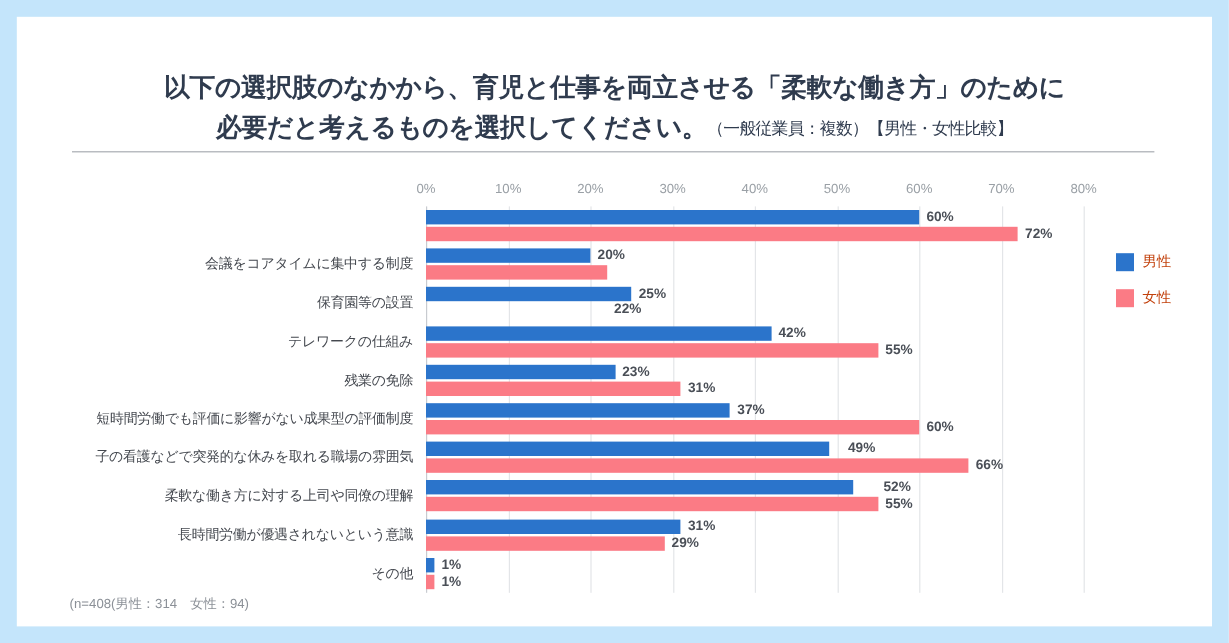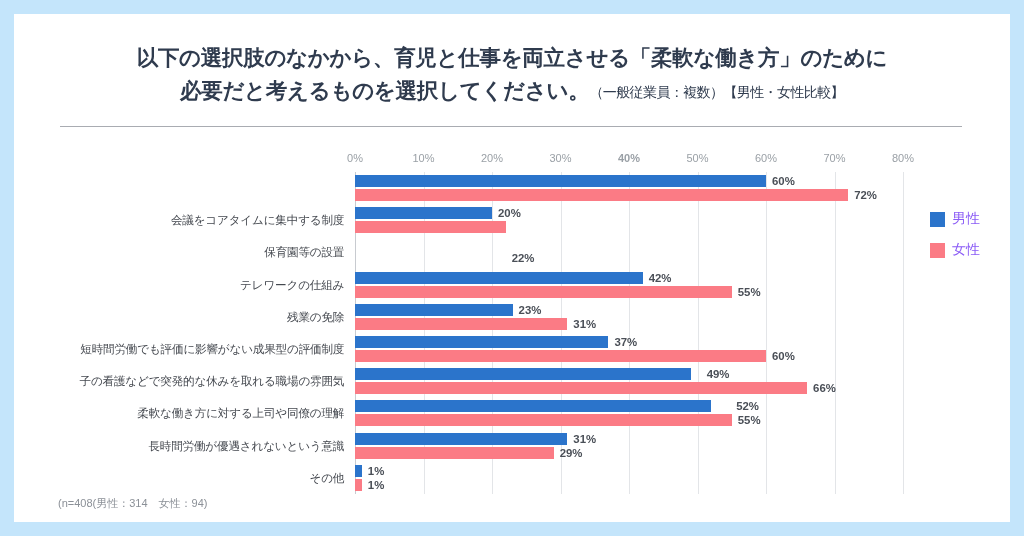--- a/index.html
+++ b/index.html
@@ -19,21 +19,21 @@
 
   #card {
     width: 996px;
     height: 508px;
     background: #ffffff;
     position: relative;
   }
 
   
   #title-block {
-    padding-top: 28px;
+    padding-top: 43px;
     text-align: center;
   }
 
   .title-line {
     font-size: 21.5px;
     font-weight: bold;
     color: #2f3b4e;
     letter-spacing: -0.3px;
     line-height: 1.55;
     white-space: nowrap;
@@ -159,22 +159,22 @@
     margin-bottom: 13px;
   }
   .legend-swatch {
     width: 15px;
     height: 15px;
     margin-right: 7px;
   }
   .legend-swatch.male   { background: #2b74cb; }
   .legend-swatch.female { background: #fb7b85; }
   .legend-text {
-    font-size: 14px;
-    color: #8b5cf6;
+    font-size: 12px;
+    color: #c2410c;
     white-space: nowrap;
   }
 
   
   #footnote {
     position: absolute;
     left: 44px;
     top: 482px;
     font-size: 11px;
     color: #8b9097;
@@ -192,21 +192,21 @@
   </div>
 
   <div id="title-divider"></div>
 
   <div id="chart-area">
     <div id="axis-labels">
         <div class="axis-tick-label" style="left: 0%;">0%</div>
         <div class="axis-tick-label" style="left: 12.5%;">10%</div>
         <div class="axis-tick-label" style="left: 25%;">20%</div>
         <div class="axis-tick-label" style="left: 37.5%;">30%</div>
-        <div class="axis-tick-label" style="left: 50%; font-weight: bold;">40%</div>
+        <div class="axis-tick-label" style="left: 50%;">40%</div>
         <div class="axis-tick-label" style="left: 62.5%;">50%</div>
         <div class="axis-tick-label" style="left: 75%;">60%</div>
         <div class="axis-tick-label" style="left: 87.5%;">70%</div>
         <div class="axis-tick-label" style="left: 100%;">80%</div>
       </div>
     <div id="plot">
         <div class="gridline axis-zero" style="left: 0%;"></div>
         <div class="gridline" style="left: 12.5%;"></div>
         <div class="gridline" style="left: 25%;"></div>
         <div class="gridline" style="left: 37.5%;"></div>
@@ -231,20 +231,24 @@
             <div class="bar male" style="width: 25%; background: rgb(43, 116, 203);"></div>
             <div class="bar-value" style="left: 25%;">20%</div>
           </div>
           <div class="bar-wrap" style="top: 17.1px; height: 12px;">
             <div class="bar female" style="width: 27.5%; background: rgb(251, 123, 133);"></div>
             <div class="bar-value" style="left: 27.5%; margin-top: 31px;">22%</div>
           </div>
         </div>
         <div class="row" style="top: 64.4px; height: 32.2px;">
           <div class="cat-label">保育園等の設置</div>
+          <div class="bar-wrap" style="top: 3.1px; height: 12px;">
+            <div class="bar male" style="width: 31.25%; background: rgb(43, 116, 203);"></div>
+            <div class="bar-value" style="left: 31.25%;">25%</div>
+          </div>
         </div>
         <div class="row" style="top: 96.6px; height: 32.2px;">
           <div class="cat-label">テレワークの仕組み</div>
           <div class="bar-wrap" style="top: 3.1px; height: 12px;">
             <div class="bar male" style="width: 52.5%; background: rgb(43, 116, 203);"></div>
             <div class="bar-value" style="left: 52.5%;">42%</div>
           </div>
           <div class="bar-wrap" style="top: 17.1px; height: 12px;">
             <div class="bar female" style="width: 68.75%; background: rgb(251, 123, 133);"></div>
             <div class="bar-value" style="left: 68.75%;">55%</div>

